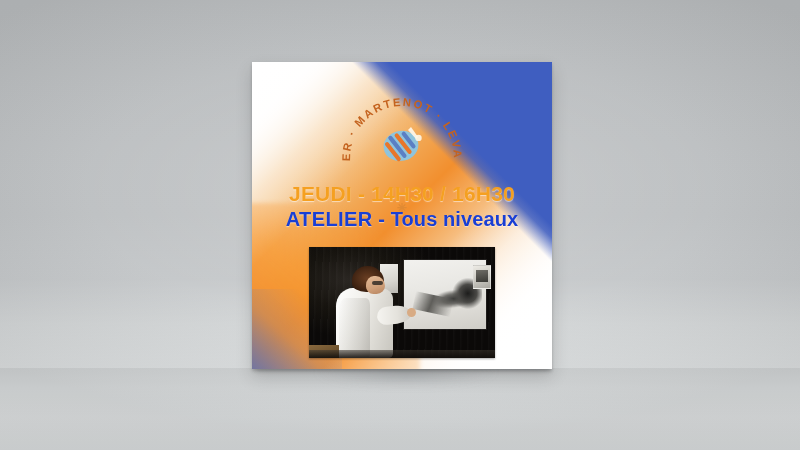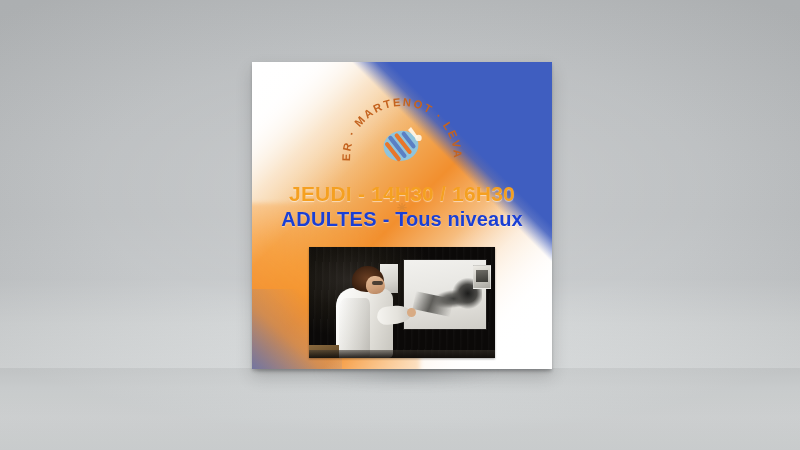--- a/index.html
+++ b/index.html
@@ -428,21 +428,21 @@
             <circle cx="41.5" cy="17" r="3.2" fill="#fdf6e8" opacity="0.9"></circle>
           </svg>
         </div>
 
         <div class="logo-star">✳</div>
       </div>
 
       <div class="text-block">
         <div class="line-time">JEUDI - 14H30 / 16H30</div>
         <div class="line-audience">
-          <span class="cap">ADULTES</span><span> - </span><span>Tous niveaux</span>
+          <span class="cap">ATELIER</span><span> - </span><span>Tous niveaux</span>
         </div>
       </div>
 
       <div class="photo">
         <div class="ph-wall"></div>
         <div class="ph-wall-tex"></div>
 
         <div class="ph-sheet-a"></div>
 
         <div class="ph-drawing">

